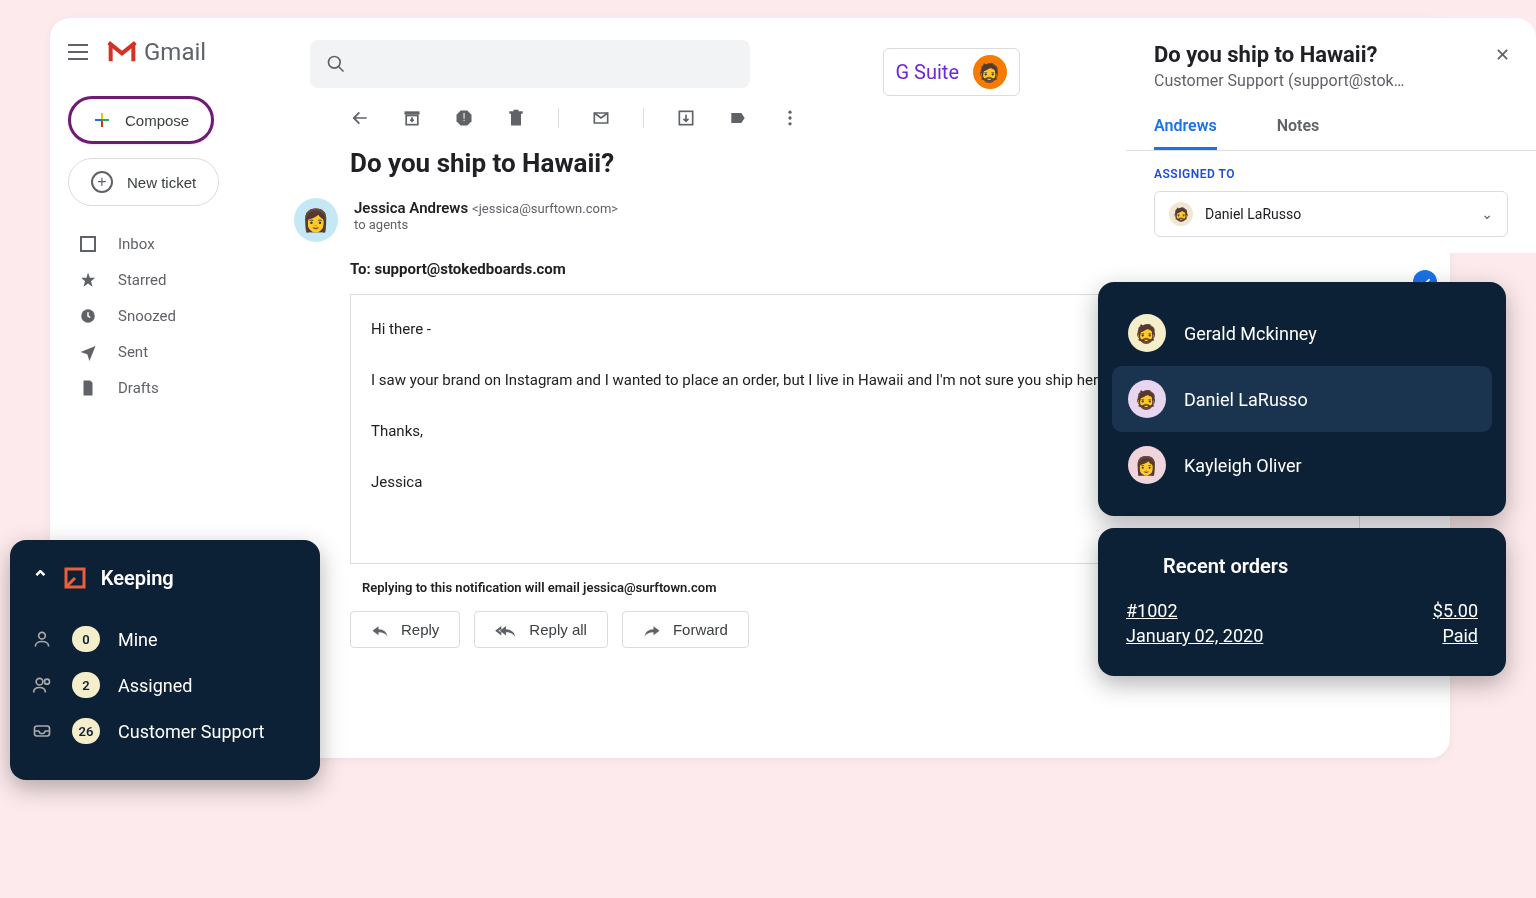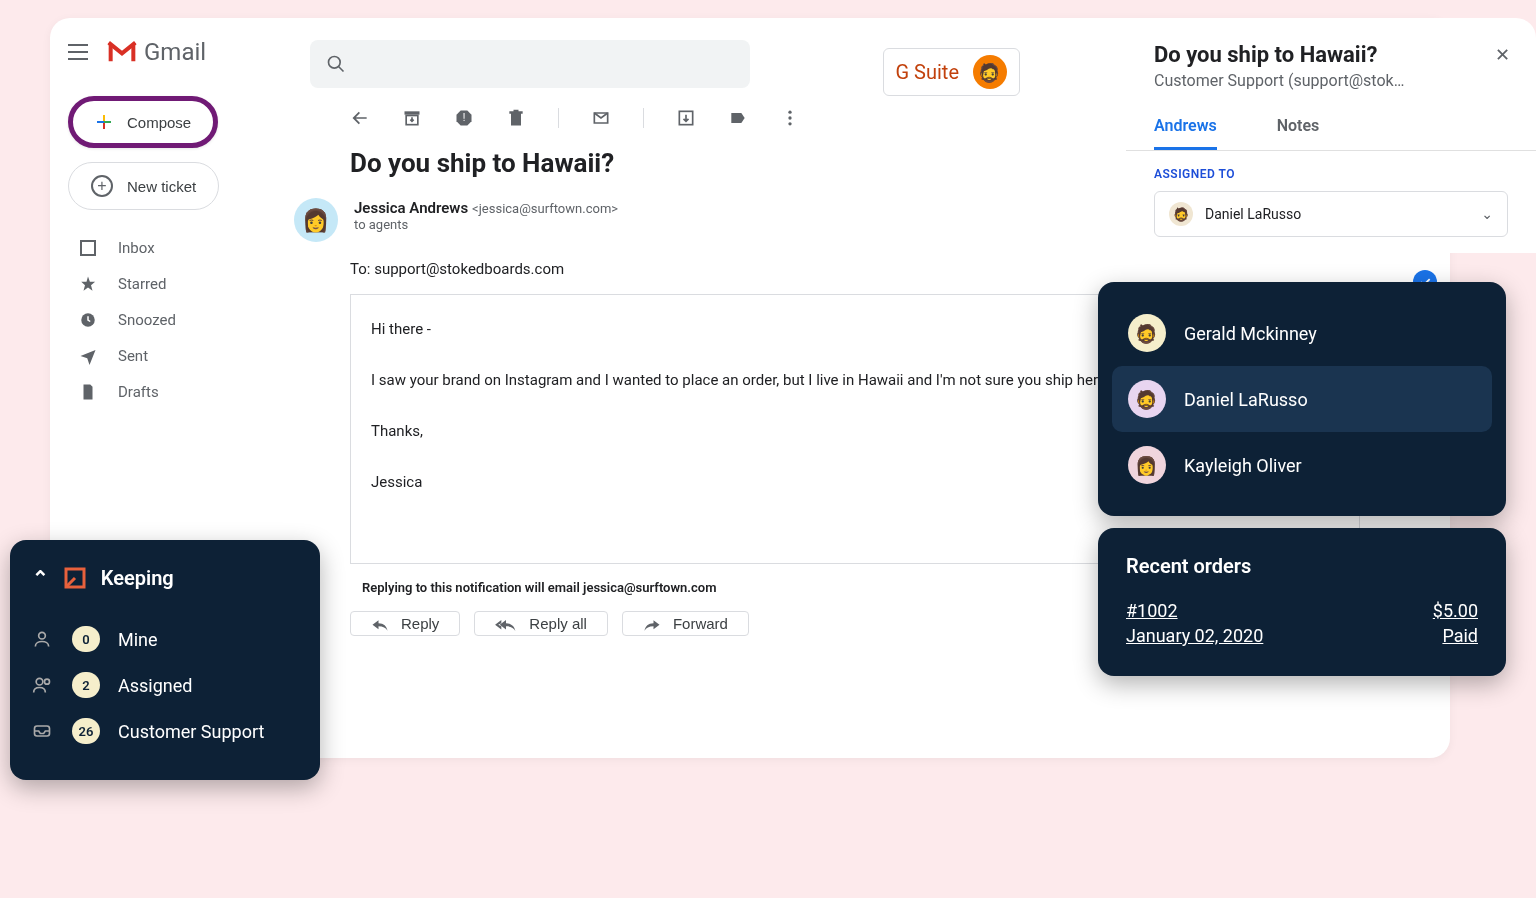--- a/index.html
+++ b/index.html
@@ -4,47 +4,47 @@
 <style>
 * { box-sizing: border-box; margin: 0; padding: 0; }
 body { font-family: -apple-system, BlinkMacSystemFont, 'Segoe UI', Roboto, Arial, sans-serif; background: #fdeaec; width: 1536px; height: 898px; position: relative; overflow: hidden; }
 .main-window { position: absolute; left: 50px; top: 18px; width: 1400px; height: 740px; background: #fff; border-radius: 20px; box-shadow: 0 2px 10px rgba(0,0,0,0.05); display: flex; }
 .gmail-left { width: 260px; padding: 20px 0 0 18px; }
 .gmail-header { display: flex; align-items: center; gap: 18px; margin-bottom: 30px; }
 .hamburger { width: 20px; height: 16px; display: flex; flex-direction: column; justify-content: space-between; cursor: pointer; }
 .hamburger span { height: 2px; background: #5f6368; }
 .gmail-logo { display: flex; align-items: center; gap: 6px; font-size: 24px; color: #5f6368; }
 .gmail-logo .m-icon { width: 32px; height: 24px; }
-.compose-btn { display: flex; align-items: center; gap: 14px; padding: 12px 22px; border: 5px solid #701a75; border-radius: 28px; background: #fff; font-size: 15px; color: #3c4043; cursor: pointer; margin-bottom: 14px; box-shadow: 0 1px 3px rgba(0,0,0,0.1); }
+.compose-btn { display: flex; align-items: center; gap: 14px; padding: 12px 22px; border: 3px solid #701a75; border-radius: 28px; background: #fff; font-size: 15px; color: #3c4043; cursor: pointer; margin-bottom: 14px; box-shadow: 0 1px 3px rgba(0,0,0,0.1); }
 .plus-icon { width: 18px; height: 18px; }
 .newticket-btn { display: flex; align-items: center; gap: 14px; padding: 12px 22px; border: 1px solid #dadce0; border-radius: 28px; background: #fff; font-size: 15px; color: #3c4043; cursor: pointer; margin-bottom: 20px; }
 .circle-plus { width: 22px; height: 22px; border: 2px solid #5f6368; border-radius: 50%; display: flex; align-items: center; justify-content: center; color: #5f6368; font-size: 16px; line-height: 1; }
 .nav-item { display: flex; align-items: center; gap: 20px; padding: 8px 10px; color: #5f6368; font-size: 15px; cursor: pointer; }
 .nav-item .icon { width: 20px; height: 20px; display: flex; align-items: center; justify-content: center; }
 .gmail-center { flex: 1; display: flex; flex-direction: column; }
 .search-bar { margin: 22px 0 0 0; height: 48px; background: #f1f3f4; border-radius: 8px; display: flex; align-items: center; padding: 0 16px; width: 440px; }
 .search-bar .search-icon { color: #5f6368; }
 .top-right { position: absolute; right: 430px; top: 30px; display: flex; align-items: center; gap: 14px; background: #fff; border: 1px solid #dadce0; border-radius: 6px; padding: 6px 12px; }
-.gsuite-label { font-size: 20px; color: #c2410c; }
+.gsuite-label { font-size: 20px; color: #6d28d9; }
 .avatar-orange { width: 34px; height: 34px; border-radius: 50%; background: #f57c00; display: flex; align-items: center; justify-content: center; font-size: 18px; }
 .toolbar { display: flex; align-items: center; gap: 32px; padding: 20px 0 20px 40px; color: #5f6368; }
 .toolbar .tool { cursor: pointer; }
 .toolbar .sep { width: 1px; height: 20px; background: #dadce0; }
 .email-main { padding: 0 40px; }
 .email-subject { font-size: 26px; color: #202124; margin-bottom: 20px; }
 .email-header { display: flex; align-items: flex-start; gap: 16px; margin-bottom: 18px; }
 .avatar-pink { width: 44px; height: 44px; border-radius: 50%; background: #c5e8f7; display: flex; align-items: center; justify-content: center; font-size: 22px; margin-left: -56px; position: relative; }
 .sender-name { font-weight: 600; color: #202124; font-size: 15px; }
 .sender-email { color: #5f6368; font-size: 13px; }
 .to-agents { color: #5f6368; font-size: 13px; }
-.to-line-main { font-weight: 400; color: #202124; font-size: 15px; margin-bottom: 16px; }
+.to-line-main { font-weight: 700; color: #202124; font-size: 15px; margin-bottom: 16px; }
 .email-body { border: 1px solid #dadce0; padding: 22px 20px; color: #202124; font-size: 15px; line-height: 1.7; min-height: 270px; }
 .reply-note { font-size: 13px; color: #202124; font-weight: 600; margin: 16px 12px; }
 .reply-buttons { display: flex; gap: 14px; }
-.reply-btn { display: flex; align-items: center; gap: 12px; padding: 3px 20px; border: 1px solid #dadce0; background: #fff; font-size: 15px; color: #3c4043; cursor: pointer; border-radius: 4px; }
+.reply-btn { display: flex; align-items: center; gap: 12px; padding: 9px 20px; border: 1px solid #dadce0; background: #fff; font-size: 15px; color: #3c4043; cursor: pointer; border-radius: 4px; }
 .right-sidebar { width: 50px; display: flex; flex-direction: column; align-items: center; padding-top: 100px; gap: 24px; }
 .side-icon { width: 24px; height: 24px; border-radius: 4px; display: flex; align-items: center; justify-content: center; font-size: 14px; cursor: pointer; }
 .keeping-panel { position: absolute; right: 0; top: 18px; width: 410px; }
 .keeping-header { background: #fff; border-radius: 0 20px 0 0; padding: 24px 28px 10px 28px; }
 .kh-title { font-size: 22px; font-weight: 700; color: #202124; margin-bottom: 4px; }
 .kh-sub { color: #5f6368; font-size: 16px; }
 .kh-close { position: absolute; right: 26px; top: 26px; cursor: pointer; color: #5f6368; font-size: 18px; }
 .kh-tabs { display: flex; gap: 60px; border-bottom: 1px solid #e0e0e0; padding: 16px 28px 0 28px; background: #fff; }
 .kh-tab { padding-bottom: 12px; font-size: 16px; font-weight: 600; color: #5f6368; cursor: pointer; }
 .kh-tab.active { color: #1a73e8; border-bottom: 3px solid #1a73e8; }
@@ -52,21 +52,21 @@
 .assigned-label { font-size: 12px; color: #1d4ed8; font-weight: 600; letter-spacing: 0.5px; margin-bottom: 10px; }
 .assigned-dd { border: 1px solid #dadce0; border-radius: 6px; padding: 10px 14px; display: flex; align-items: center; gap: 12px; cursor: pointer; font-size: 14px; color: #202124; }
 .dd-arrow { margin-left: auto; color: #5f6368; }
 .mini-avatar { width: 24px; height: 24px; border-radius: 50%; background: #f0e6d2; display: flex; align-items: center; justify-content: center; font-size: 13px; }
 .dark-card { position: absolute; background: #0d2136; border-radius: 16px; color: #fff; box-shadow: 0 8px 24px rgba(0,0,0,0.3); }
 .assignee-popup { right: 30px; top: 282px; width: 408px; padding: 18px 14px; }
 .assignee-item { display: flex; align-items: center; gap: 18px; padding: 14px 16px; border-radius: 10px; cursor: pointer; font-size: 18px; }
 .assignee-item.selected { background: #1a3450; }
 .assignee-avatar { width: 38px; height: 38px; border-radius: 50%; display: flex; align-items: center; justify-content: center; font-size: 18px; }
 .orders-card { right: 30px; top: 528px; width: 408px; padding: 26px 28px; }
-.orders-title { font-size: 20px; font-weight: 600; margin-bottom: 22px; }
+.orders-title { font-size: 20px; font-weight: 600; margin-bottom: 22px; margin-left: 37px; }
 .order-row { display: flex; justify-content: space-between; font-size: 18px; margin-bottom: 4px; text-decoration: underline; }
 .keeping-sidebar { position: absolute; left: 10px; top: 540px; width: 310px; background: #0d2136; border-radius: 16px; padding: 26px 22px; color: #fff; box-shadow: 0 8px 24px rgba(0,0,0,0.3); }
 .ks-header { display: flex; align-items: center; gap: 14px; font-size: 20px; font-weight: 600; margin-bottom: 26px; }
 .ks-chevron { color: #fff; }
 .ks-logo { width: 24px; height: 24px; }
 .ks-item { display: flex; align-items: center; gap: 18px; padding: 10px 0; font-size: 18px; cursor: pointer; }
 .ks-icon { width: 22px; color: #aaa; }
 .ks-badge { min-width: 28px; height: 26px; border-radius: 13px; background: #f5eecb; color: #0d2136; display: flex; align-items: center; justify-content: center; font-size: 13px; font-weight: 600; padding: 0 6px; }
 svg { display: block; }
 </style>

